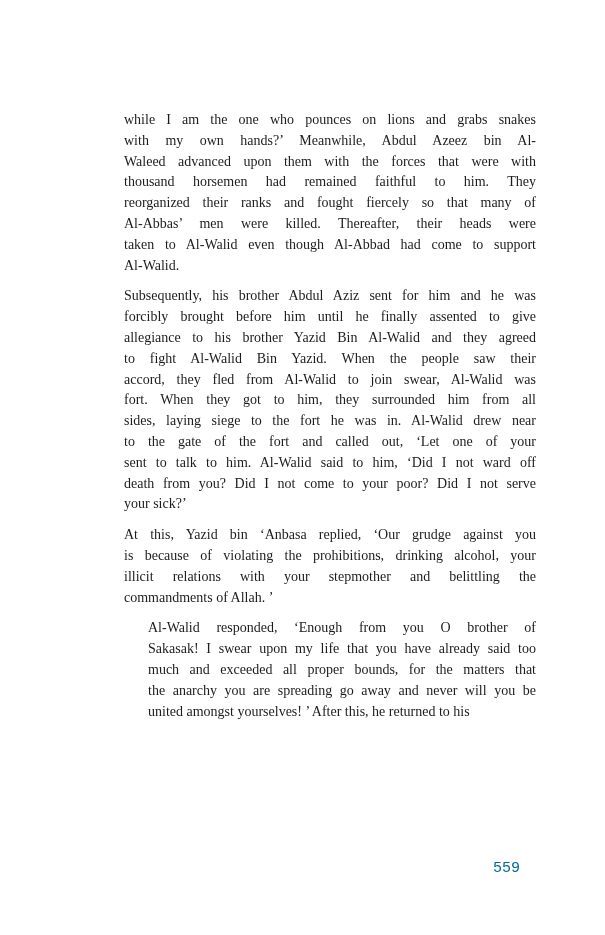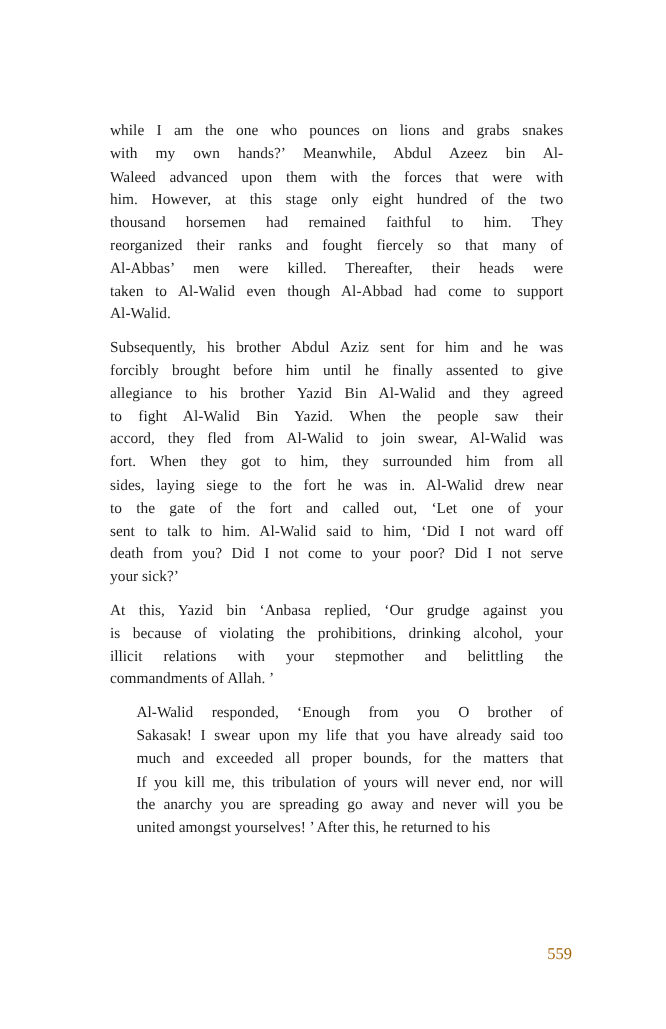--- a/index.html
+++ b/index.html
@@ -13,21 +13,21 @@
     position: relative;
     overflow: hidden;
   }
   .page {
     position: absolute;
     inset: 0;
     background: #ffffff;
   }
   .body-text {
     position: absolute;
-    left: 100px;
+    left: 124px;
     top: 110px;
     width: 412px;
     font-family: "Liberation Serif", "DejaVu Serif", serif;
     font-size: 14px;
     line-height: 20.8px;
     color: #1c1c1c;
   }
   .paragraph {
     margin: 0 0 10px 0;
   }
@@ -40,36 +40,35 @@
     text-align-last: justify;
     white-space: normal;
   }
   .line.para-end {
     text-align-last: left;
   }
   .page-number {
     position: absolute;
     top: 860px;
     right: 85px;
-    font-family: Liberation Serif, serif;
+    font-family: Liberation Mono, monospace;
     font-size: 15px;
-    color: #a16207;
+    color: #0369a1;
     text-align: right;
   }
 </style>
 </head>
 <body>
 
 <div class="page">
   <main class="body-text">
       <div class="paragraph">
         <div class="line">while I am the one who pounces on lions and grabs snakes</div>
         <div class="line">with my own hands?’ Meanwhile, Abdul Azeez bin Al-</div>
         <div class="line">Waleed advanced upon them with the forces that were with</div>
-        <div class="line">him. However, at this stage only eight hundred of the two</div>
         <div class="line">thousand horsemen had remained faithful to him. They</div>
         <div class="line">reorganized their ranks and fought fiercely so that many of</div>
         <div class="line">Al-Abbas’ men were killed. Thereafter, their heads were</div>
         <div class="line">taken to Al-Walid even though Al-Abbad had come to support</div>
         <div class="line para-end">Al-Walid.</div>
       </div>
       <div class="paragraph">
         <div class="line">Subsequently, his brother Abdul Aziz sent for him and he was</div>
         <div class="line">forcibly brought before him until he finally assented to give</div>
         <div class="line">allegiance to his brother Yazid Bin Al-Walid and they agreed</div>
@@ -85,19 +84,18 @@
       <div class="paragraph">
         <div class="line">At this, Yazid bin ‘Anbasa replied, ‘Our grudge against you</div>
         <div class="line">is because of violating the prohibitions, drinking alcohol, your</div>
         <div class="line">illicit relations with your stepmother and belittling the</div>
         <div class="line para-end">commandments of Allah. ’</div>
       </div>
       <div class="paragraph">
         <div class="line">Al-Walid responded, ‘Enough from you O brother of</div>
         <div class="line">Sakasak! I swear upon my life that you have already said too</div>
         <div class="line">much and exceeded all proper bounds, for the matters that</div>
-        <div class="line">If you kill me, this tribulation of yours will never end, nor will</div>
         <div class="line">the anarchy you are spreading go away and never will you be</div>
         <div class="line para-end">united amongst yourselves! ’ After this, he returned to his</div>
       </div>
     </main>
   <div class="page-number">559</div>
 </div>
 
 </body></html>

